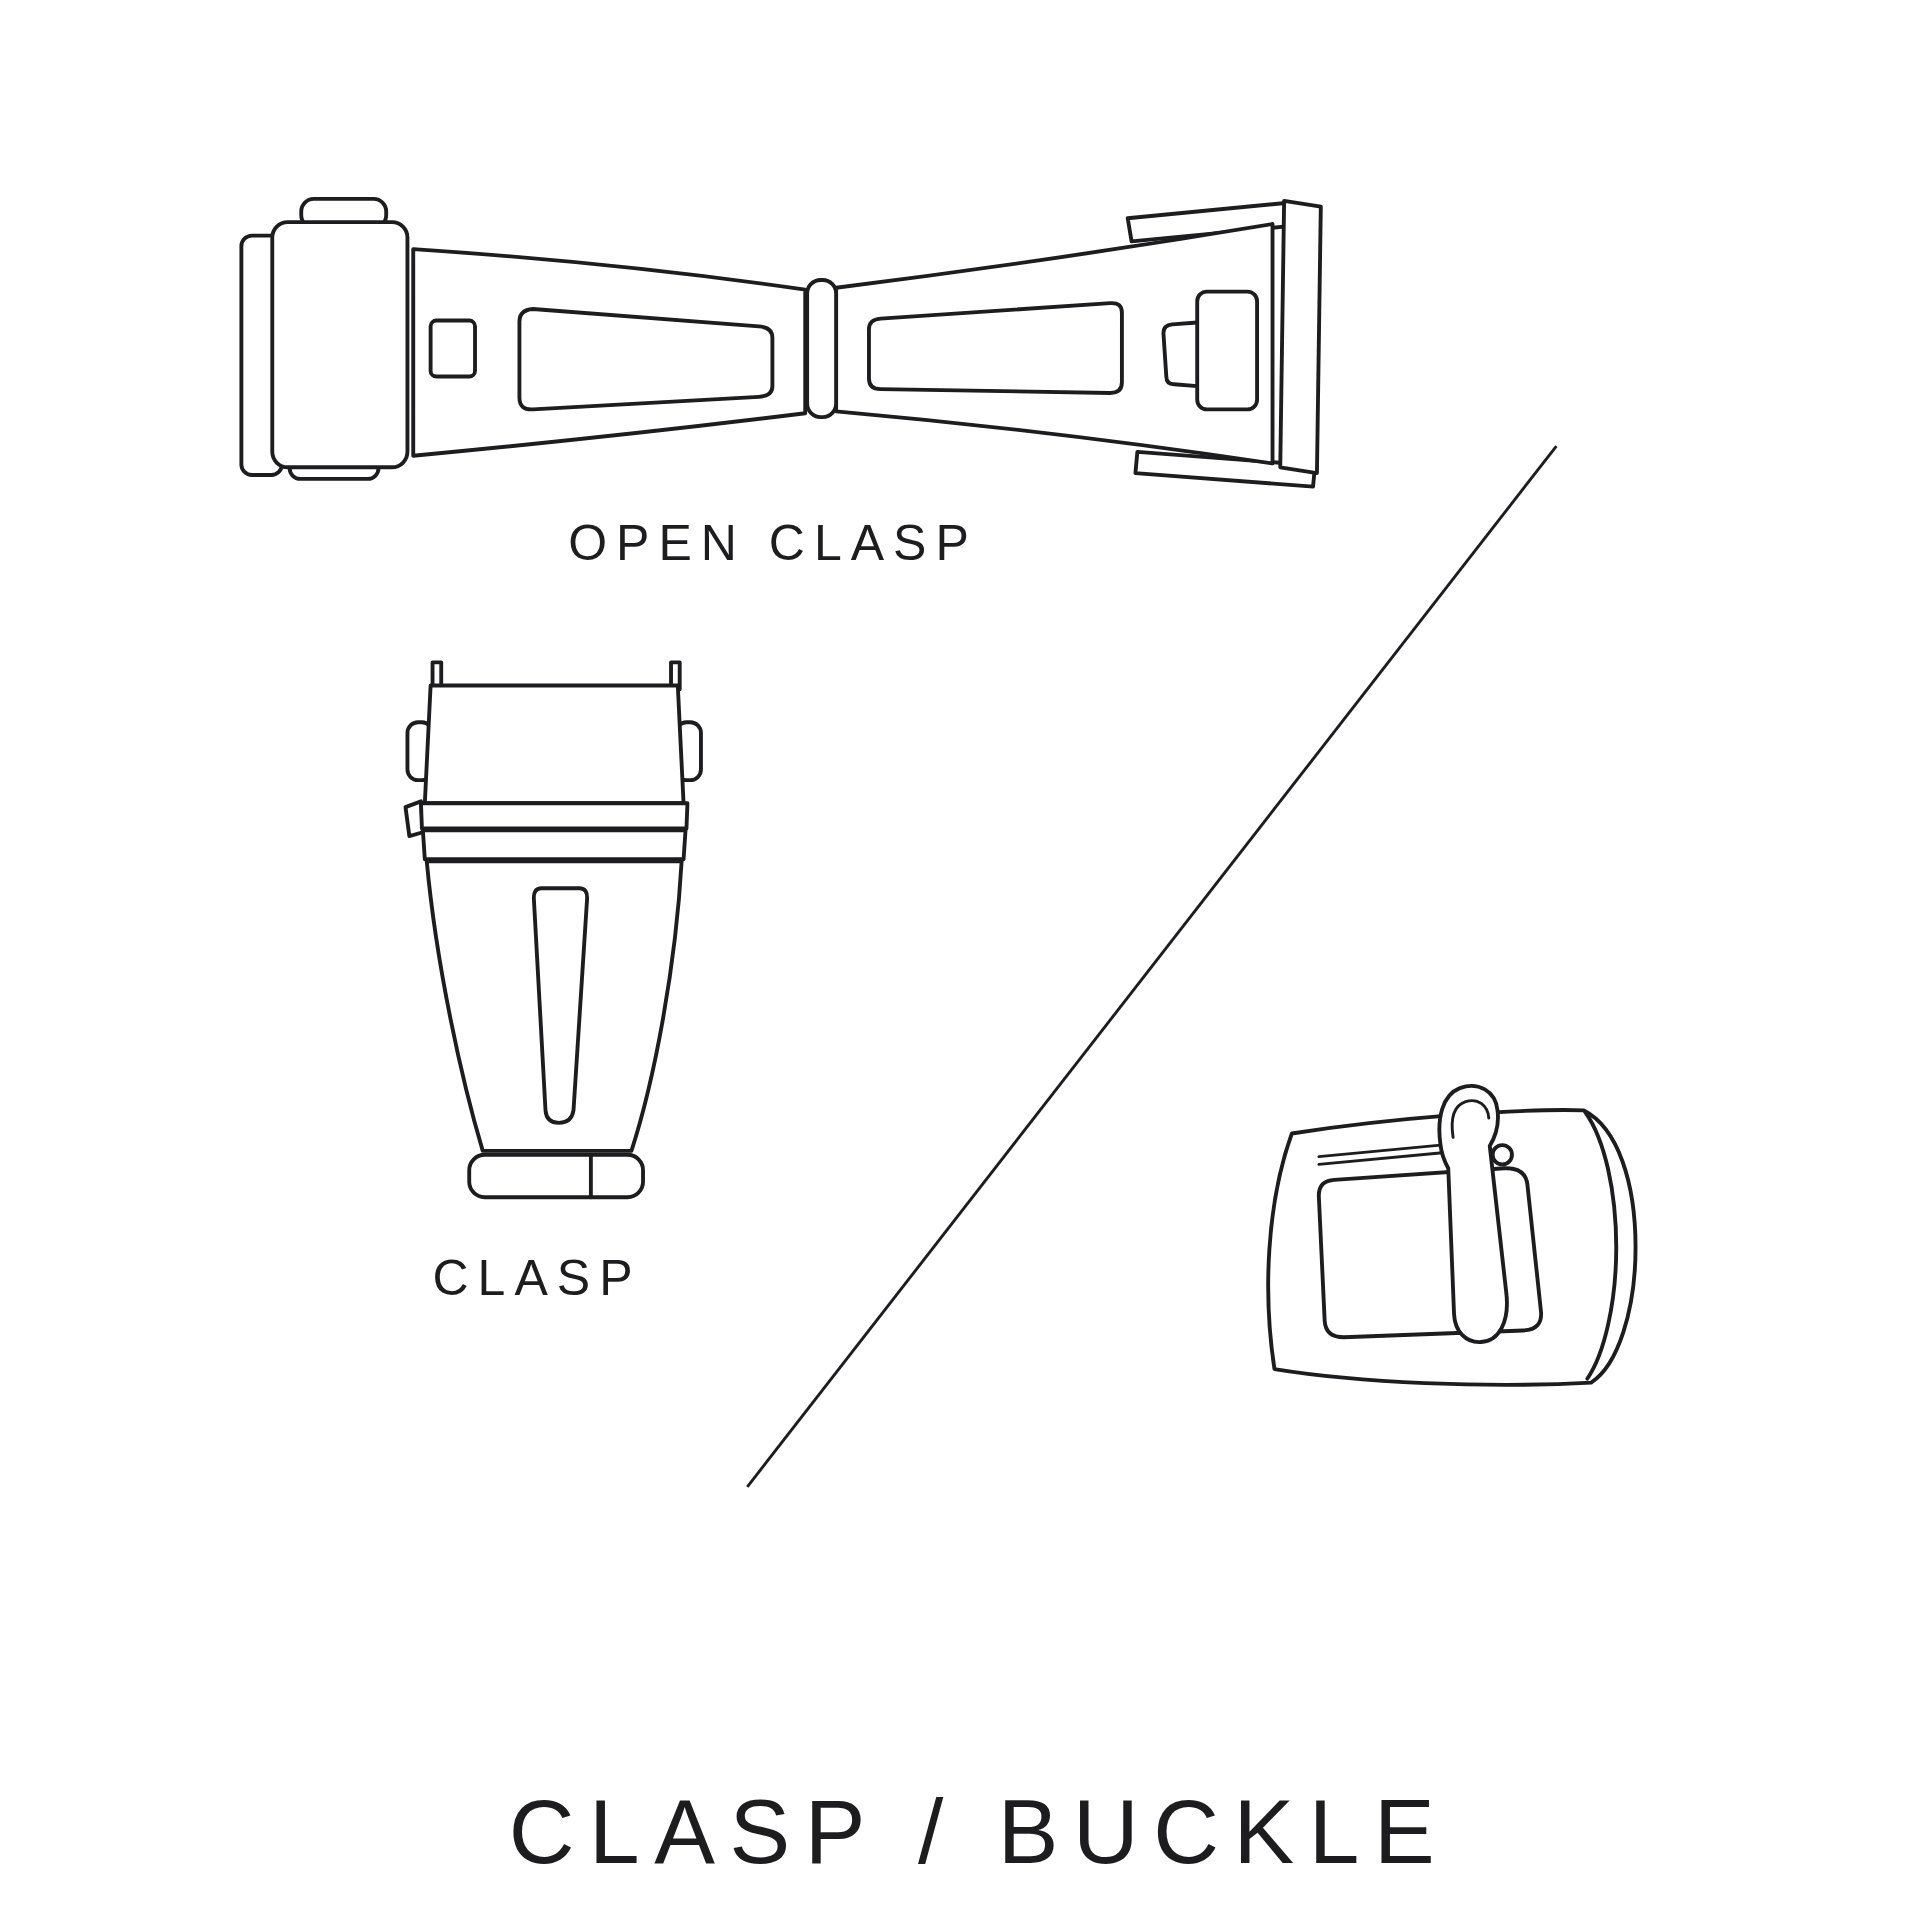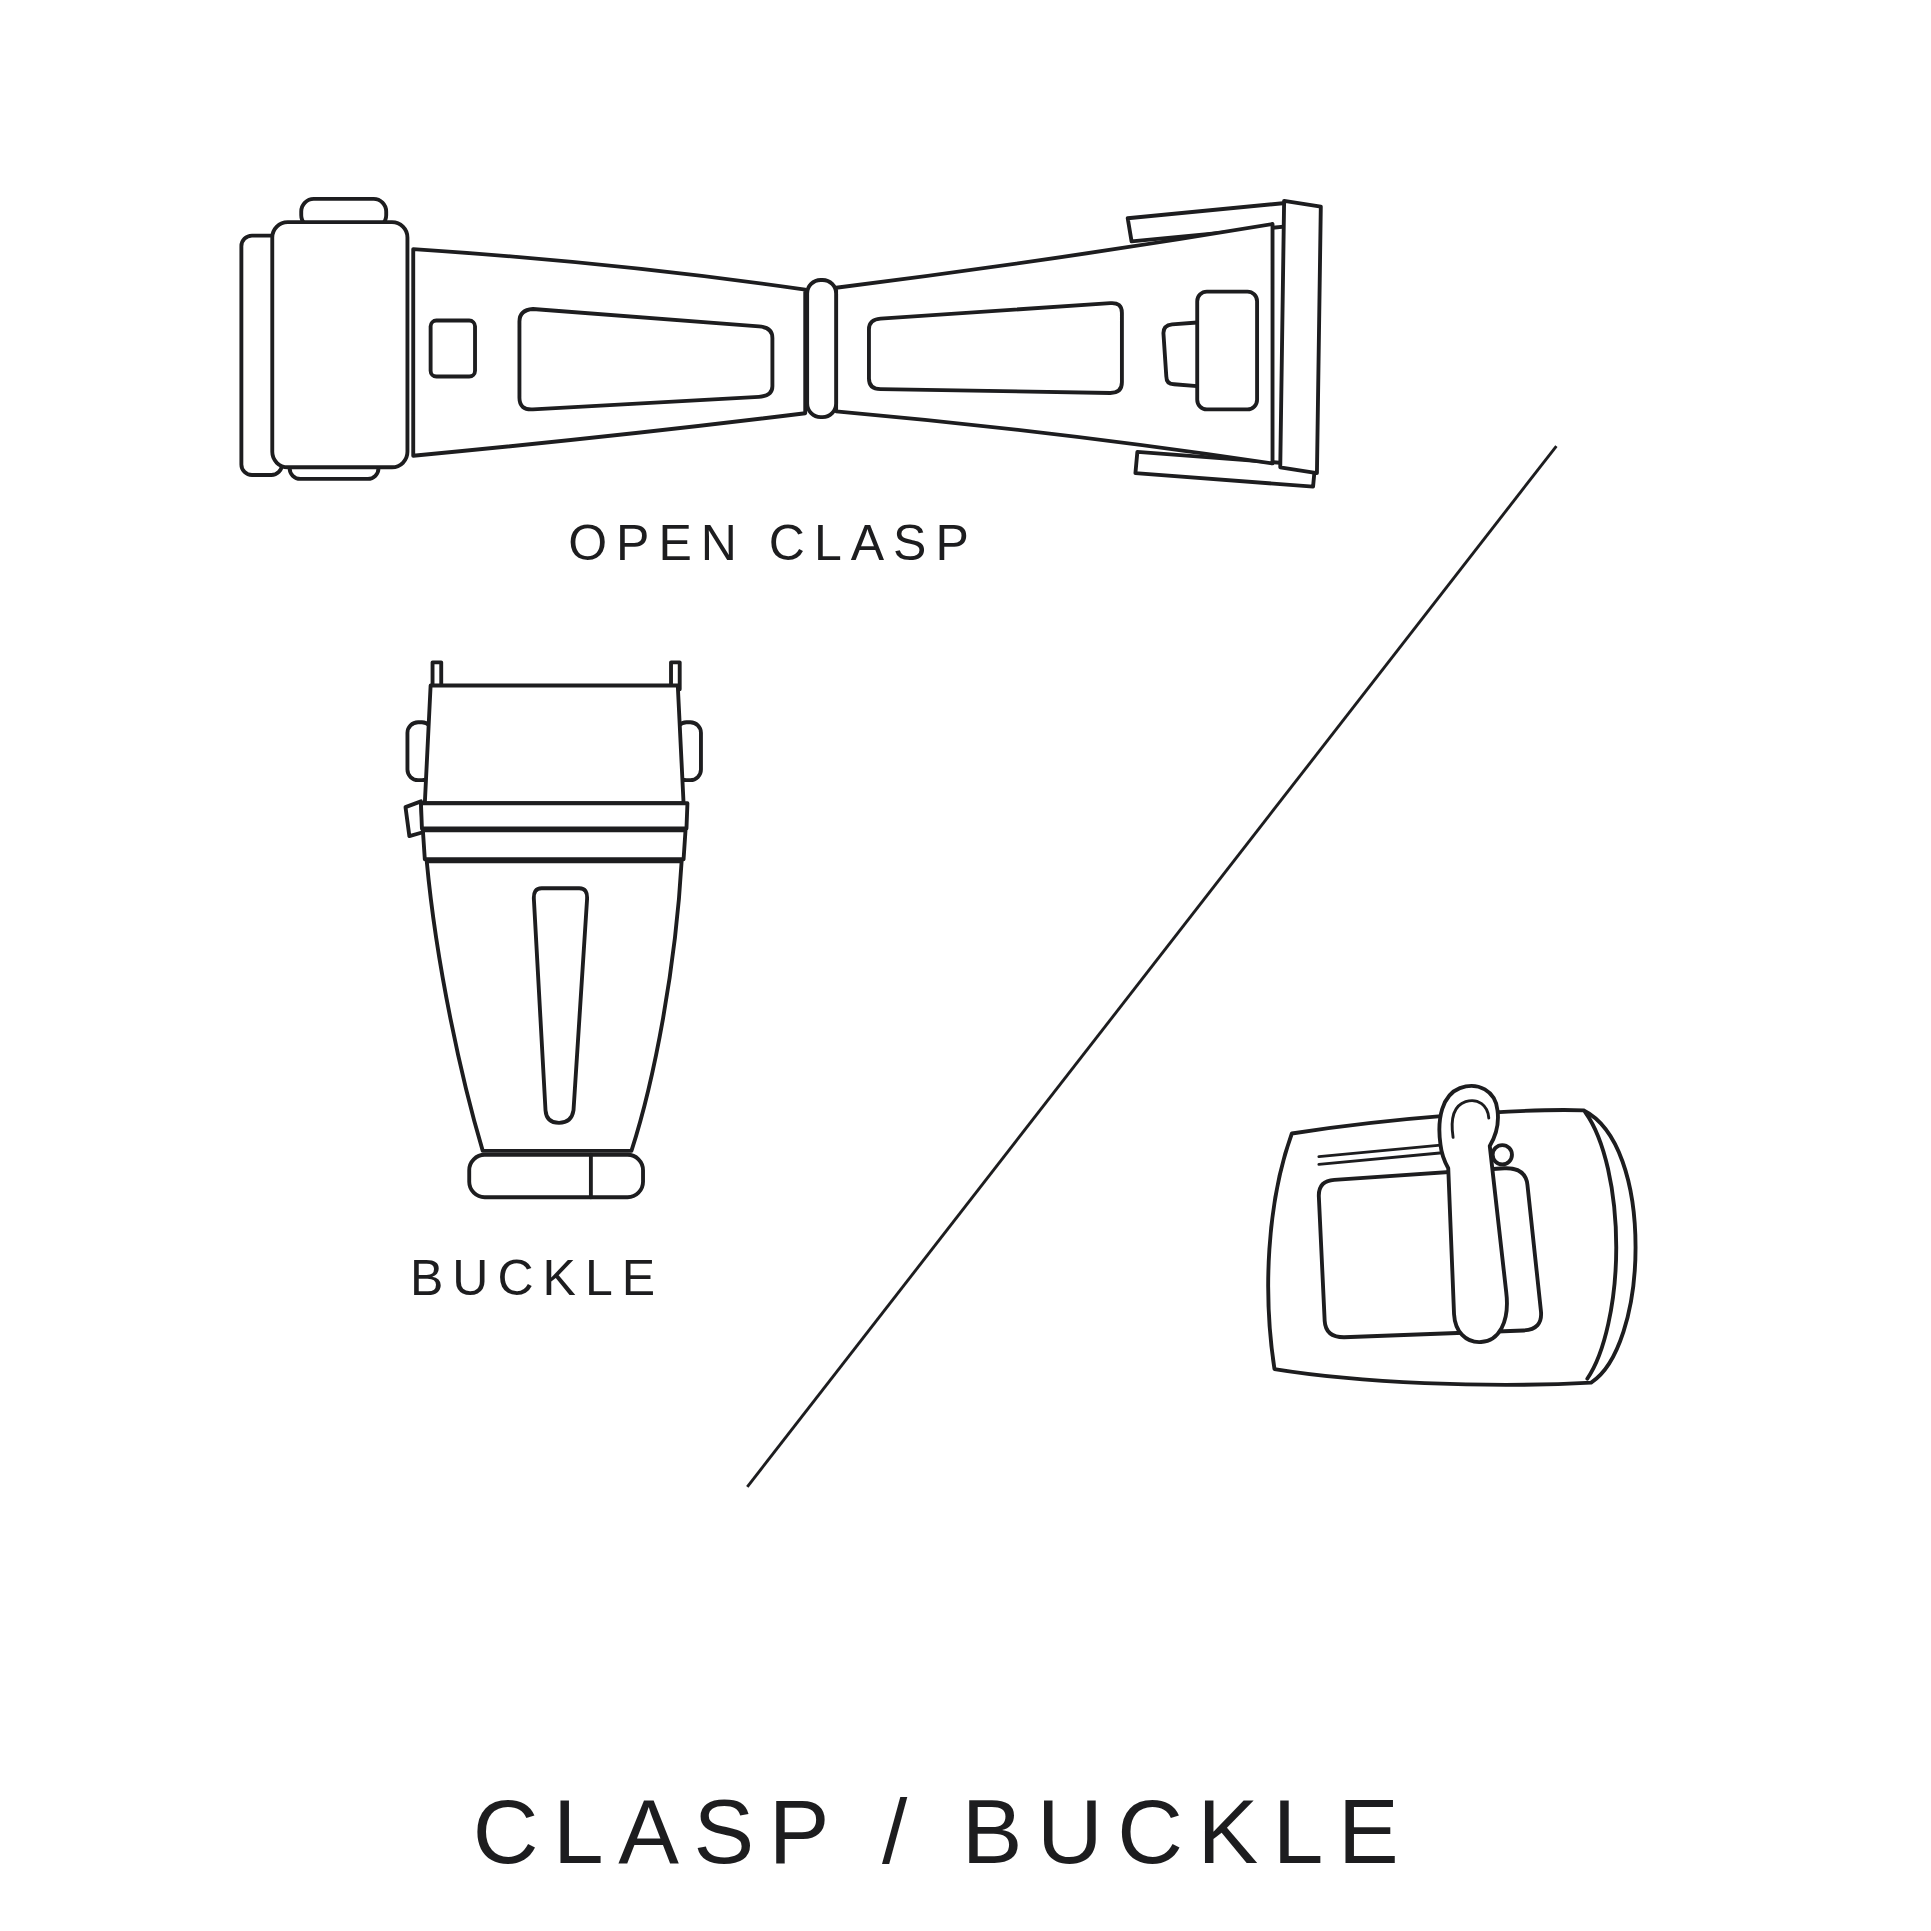--- a/index.html
+++ b/index.html
@@ -20,21 +20,21 @@
     color: var(--ink);
     font-weight: 400;
     letter-spacing: 0.18em;
   }
   .label-open   { left: 773px;  top: 514px;  font-size: 50px; }
   .label-closed { left: 537px;  top: 1249px; font-size: 50px; }
   .title {
     position: absolute;
     transform: translateX(-50%);
     white-space: nowrap;
-    left: 943px; top: 1780px;
+    left: 979px; top: 1780px;
     font-size: 91px;
     font-weight: 300;
     letter-spacing: 0.16em;
     color: var(--ink);
   }
 </style>
 </head>
 <body>
 
 <svg class="art" width="1931" height="1931" viewBox="0 0 2000 2000" aria-hidden="true">
@@ -86,15 +86,15 @@
       <line x1="1366" y1="1198" x2="1492" y2="1186"></line>
       <line x1="1366" y1="1206" x2="1494" y2="1194"></line>
     </g>
     <path d="M1492,1186 C1488,1158 1494,1134 1512,1127 C1531,1120 1549,1130 1551,1150 C1553,1165 1549,1177 1543,1187 L1560,1338 C1564,1370 1552,1389 1534,1390 C1518,1391 1507,1379 1506,1361 L1500,1210 C1496,1203 1493,1195 1492,1186 Z"></path>
     <path fill="none" stroke-width="3" d="M1505,1178 C1502,1158 1506,1145 1518,1141 C1531,1137 1541,1145 1542,1158"></path>
     <circle cx="1556" cy="1196" r="10"></circle>
   </g>
 </svg>
 
 <div class="label label-open">OPEN CLASP</div>
-<div class="label label-closed">BUCKLE</div>
+<div class="label label-closed">CLASP</div>
 <div class="title">CLASP / BUCKLE</div>
 
 
 </body></html>

